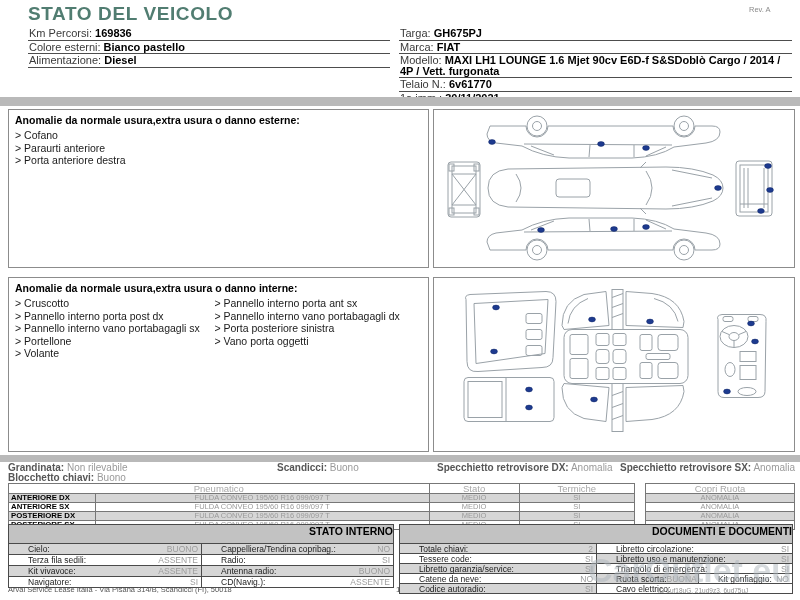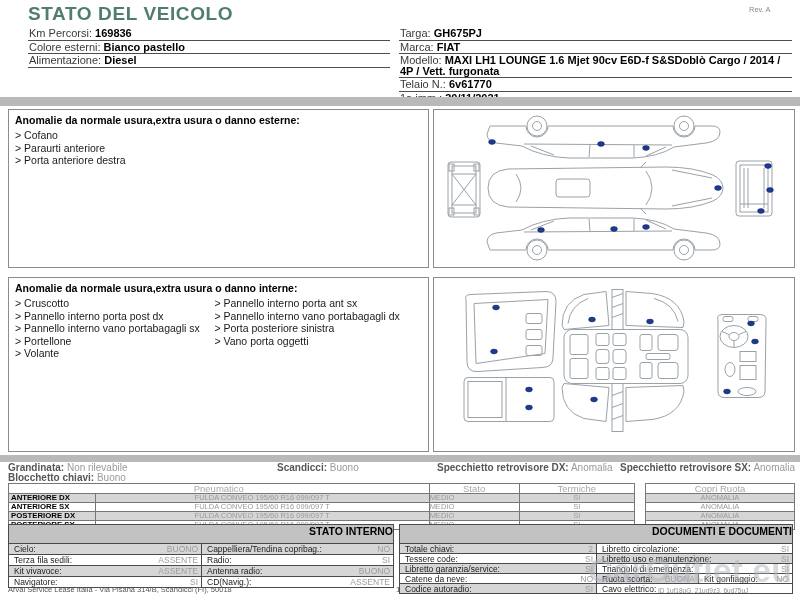--- a/index.html
+++ b/index.html
@@ -44,37 +44,37 @@
 
   .tt{left:8px;top:483px;width:627px;font-size:7.5px;color:#9a9a9a}
   .tt-head{display:flex;height:11px;border:1px solid #777;align-items:flex-end;font-size:9.5px;color:#a8a8a8;background:#fff}
   .tt-head .hc{text-align:center;height:100%;line-height:10px}
   .h-pneu{width:67.3%;border-right:1px solid #777}
   .h-stato{width:14.4%;border-right:1px solid #777}
   .h-term{width:18.3%}
   .tt-row{display:flex;height:9px;border:solid #777;border-width:0 1px 1px 1px;align-items:center;line-height:8px}
   .c-pos{width:13.9%;font-weight:bold;font-size:7.8px;color:#000;padding-left:2px;border-right:1px solid #777;height:100%;display:flex;align-items:center}
   .c-desc{width:53.4%;text-align:center;border-right:1px solid #777}
-  .c-stato{width:14.4%;border-right:1px solid #777}
+  .c-stato{width:14.4%;text-align:center;border-right:1px solid #777}
   .c-term{width:18.3%;text-align:center}
   .alt{background:#d6d6d6}
 
   .copri{left:645px;top:483px;width:150px;font-size:7.5px;color:#9a9a9a}
   .cp-head{height:11px;border:1px solid #777;text-align:center;font-size:9.5px;color:#a8a8a8;line-height:10px;background:#fff}
   .cp-row{height:9px;border:solid #777;border-width:0 1px 1px 1px;text-align:center;line-height:8px}
 
   .btable{font-size:8.5px}
   #stato-interno{left:8px;top:524px;width:386px}
   #documenti{left:399px;top:524px;width:394px}
   .thead{height:20px;background:#c2c2c2;border:1px solid #4a4a4a;font-weight:bold;text-align:right;font-size:10.5px;line-height:12px;color:#000}
   .trow{display:flex;height:11px;border:solid #4a4a4a;border-width:0 1px 1px 1px;align-items:stretch}
   #documenti .trow{height:10px}
   .kv{display:flex;justify-content:space-between;align-items:center}
   .kv+.kv{border-left:1px solid #4a4a4a}
-  .kv .k{padding-left:5px;color:#1c1c1c;white-space:nowrap}
+  .kv .k{padding-left:19px;color:#1c1c1c;white-space:nowrap}
   .kv .v{padding-right:3px;color:#9c9c9c;white-space:nowrap}
   .half{width:50%}
   .q1{width:26%}
   .q2{width:24%}
   .cell-gray{background:#d6d6d6}
   .gray-row .kv{background:#d6d6d6}
 
   #footer-left{left:8px;top:585px;font-size:7.5px;color:#555}
   #footer-page{left:396px;top:585px;font-size:8px;color:#555}
   #footer-right{left:658px;top:587px;font-size:6.5px;color:#8f8f8f}

